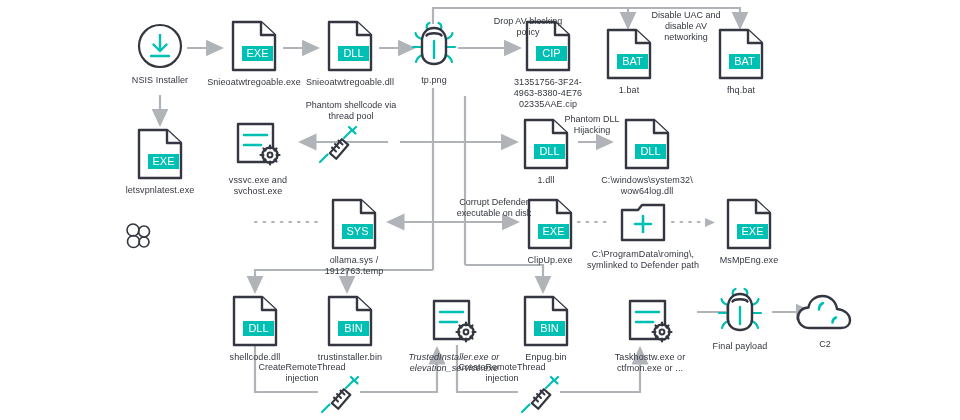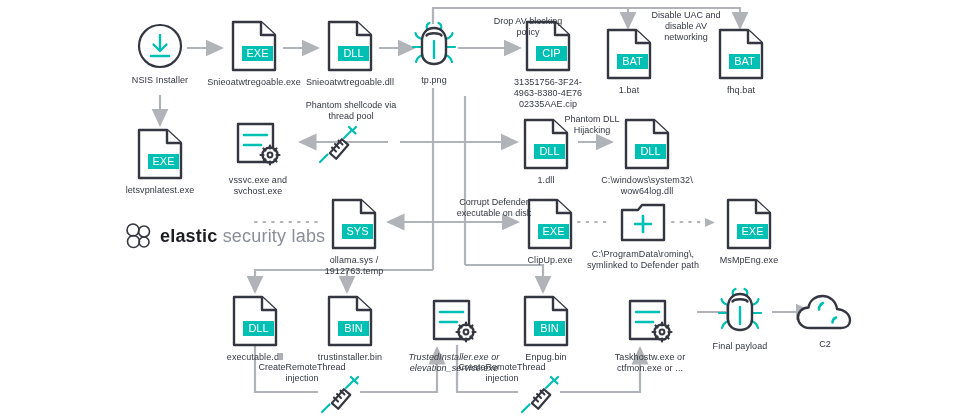--- a/index.html
+++ b/index.html
@@ -310,21 +310,21 @@
 
   <div class="node" style="left:222px;top:295px;width:66px;">
     <div class="glyph">
       <svg width="48" height="52" viewBox="0 0 48 52">
         <path d="M3,2 L31,2 L45,15 L45,50 L3,50 Z" fill="#fff" stroke="#343741" stroke-width="2.4" stroke-linejoin="round"></path>
         <path d="M31,2 L31,15 L45,15" fill="#fff" stroke="#343741" stroke-width="2.4" stroke-linejoin="round"></path>
         <rect x="12" y="26" width="31" height="15" fill="#00bfb3"></rect>
         <text x="27.5" y="37.3" font-family="Liberation Sans, sans-serif" font-size="11" fill="#ffffff" text-anchor="middle">DLL</text>
       </svg>
     </div>
-    <div class="cap">executable.dll</div>
+    <div class="cap">shellcode.dll</div>
   </div>
 
   <div class="node" style="left:312px;top:295px;width:76px;">
     <div class="glyph">
       <svg width="48" height="52" viewBox="0 0 48 52">
         <path d="M3,2 L31,2 L45,15 L45,50 L3,50 Z" fill="#fff" stroke="#343741" stroke-width="2.4" stroke-linejoin="round"></path>
         <path d="M31,2 L31,15 L45,15" fill="#fff" stroke="#343741" stroke-width="2.4" stroke-linejoin="round"></path>
         <rect x="12" y="26" width="31" height="15" fill="#00bfb3"></rect>
         <text x="27.5" y="37.3" font-family="Liberation Sans, sans-serif" font-size="11" fill="#ffffff" text-anchor="middle">BIN</text>
       </svg>
@@ -484,18 +484,15 @@
 
   <div class="logo" style="left:124px;top:222px;">
     <svg width="30" height="28" viewBox="0 0 30 28">
       <g fill="none" stroke="#343741" stroke-width="1.6">
         <circle cx="9" cy="8" r="6"></circle>
         <circle cx="20" cy="9.5" r="5.5"></circle>
         <circle cx="9.5" cy="19.5" r="6"></circle>
         <circle cx="20" cy="20" r="5"></circle>
       </g>
     </svg>
-    <div class="logo-text">
-      <b>elastic</b><span> </span><span>security labs</span>
-    </div>
   </div>
 
 </div>
 
 </body></html>

